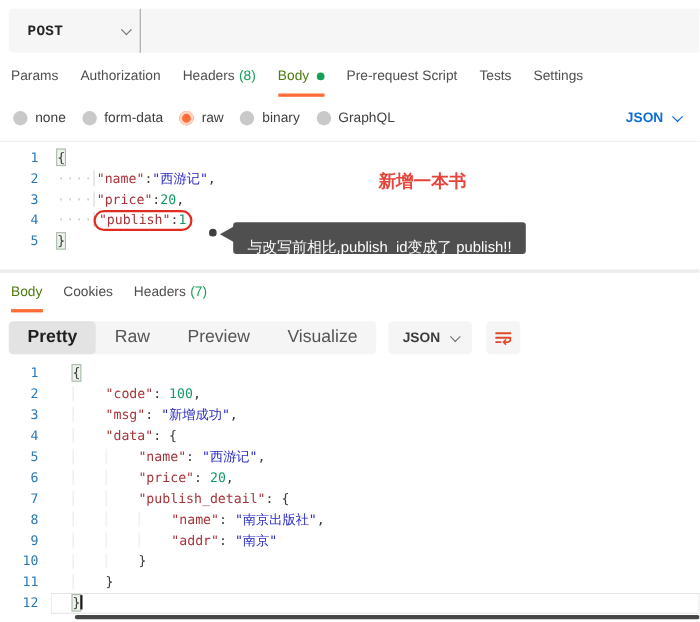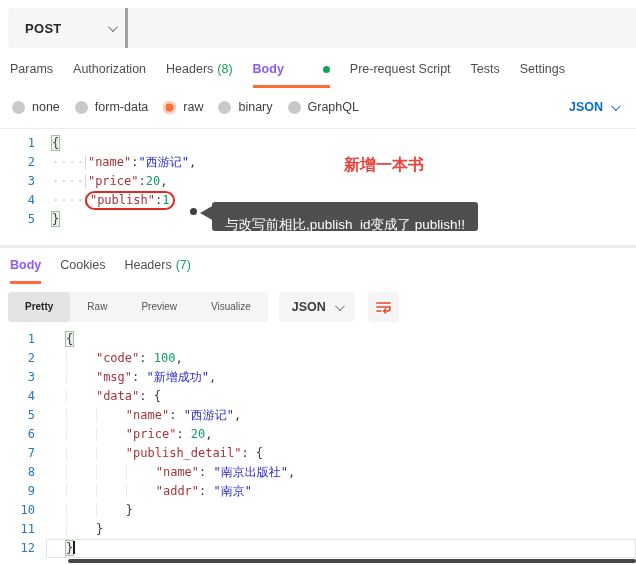--- a/index.html
+++ b/index.html
@@ -3,35 +3,35 @@
 <meta charset="utf-8">
 <style>
   * { margin:0; padding:0; box-sizing:border-box; }
   body { background:#ffffff; font-family:"Liberation Sans","DejaVu Sans",sans-serif; }
   .screen { position:relative; width:636px; height:565px; background:#fff; overflow:hidden; }
 
   
   .urlbar { position:absolute; top:8px; left:8px; right:0; height:40px; background:#f6f6f6;
             border-radius:4px 0 0 4px; display:flex; align-items:stretch; }
   .method { width:120px; display:flex; align-items:center; justify-content:space-between;
-            padding:0 10px 0 17px; border-right:3px solid #a3a3a3; }
+            padding:0 10px 0 17px; border-right:1px solid #a3a3a3;font-family:Liberation Mono, monospace; }
   .method-label { font-size:13px; font-weight:bold; color:#262626; letter-spacing:.3px; }
   .url-text { display:flex; align-items:center; padding-left:14px; font-size:13px; color:#2f2f2f; }
 
   .chev { display:inline-block; width:7px; height:7px; border-right:1.6px solid currentColor;
           border-bottom:1.6px solid currentColor; transform:rotate(45deg) translateY(-2px); }
   .chev-gray { color:#6d6d6d; }
   .chev-blue { color:#0b6cd6; margin-left:8px; }
 
   
   .tabs { position:absolute; display:flex; gap:20px; }
   .req-tabs { top:62px; left:10px; }
   .tab { font-size:12.5px; color:#4f4f4f; padding-bottom:9px; border-bottom:3px solid transparent;
          display:flex; align-items:center; cursor:pointer; }
-  .tab.active { color:#8b5cf6; border-bottom-color:#ff6c37; font-weight:700;gap:32px; }
+  .tab.active { color:#4d7c0f; border-bottom-color:#ff6c37; font-weight:400; }
   .tab .count { color:#18a05a; margin-left:4px; }
   .green-dot { width:7px; height:7px; border-radius:50%; background:#18a05a; margin-left:7px; display:inline-block; }
 
   
   .radio-row { position:absolute; top:96px; left:12px; right:18px; height:22px;
                display:flex; align-items:center; gap:15px; }
   .radio-item { display:flex; align-items:center; font-size:12.5px; color:#3f3f3f; cursor:pointer;justify-content:space-between; }
   .rad { width:13px; height:13px; border-radius:50%; background:#c9c9c9; margin-right:7px; flex:none; }
   .rad.sel { background:#ff6c37; box-shadow:inset 0 0 0 2.5px #ffd4c2; }
   .fmt-select { margin-left:auto; display:flex; align-items:center; font-size:12.5px; font-weight:600;
@@ -67,21 +67,21 @@
                    border-right:14px solid #4f4f4f; }
   .tooltip { position:absolute; left:212px; top:202px; height:29px; line-height:29px; padding:8px 13px;
              background:#4f4f4f; color:#fff; font-size:13.5px; border-radius:3px; white-space:nowrap; z-index:5; }
 
   .splitter { position:absolute; top:245px; left:0; right:0; height:3px; background:#ececec; }
 
   
   .resp-tabs { top:258px; left:10px; gap:19px; }
   .toolbar { position:absolute; top:292px; left:8px; right:8px; height:30px; display:flex; align-items:center; }
   .seg { display:inline-flex; background:#f5f5f5; border-radius:4px; height:30px; align-items:stretch; }
-  .seg-item { padding:0 17px; line-height:30px; font-size:10px; color:#555; border-radius:4px; cursor:pointer; }
+  .seg-item { padding:0 17px; line-height:30px; font-size:16px; color:#555; border-radius:4px; cursor:pointer; }
   .seg-item.active { background:#e3e3e3; color:#1f1f1f; font-weight:600; }
   .json-btn { margin-left:11px; height:30px; padding:0 13px; background:#f5f5f5; border-radius:4px;
               display:flex; align-items:center; font-size:12.5px; font-weight:600; color:#3b3b3b; cursor:pointer; }
   .json-btn .chev { color:#777; margin-left:9px; }
   .icon-btn { margin-left:13px; width:31px; height:30px; background:#f5f5f5; border-radius:4px;
               display:flex; align-items:center; justify-content:center; cursor:pointer; }
 
   .hscroll { position:absolute; left:68px; right:0; bottom:2px; height:4.5px; background:#474747; border-radius:2px; }
 </style>
 </head>

